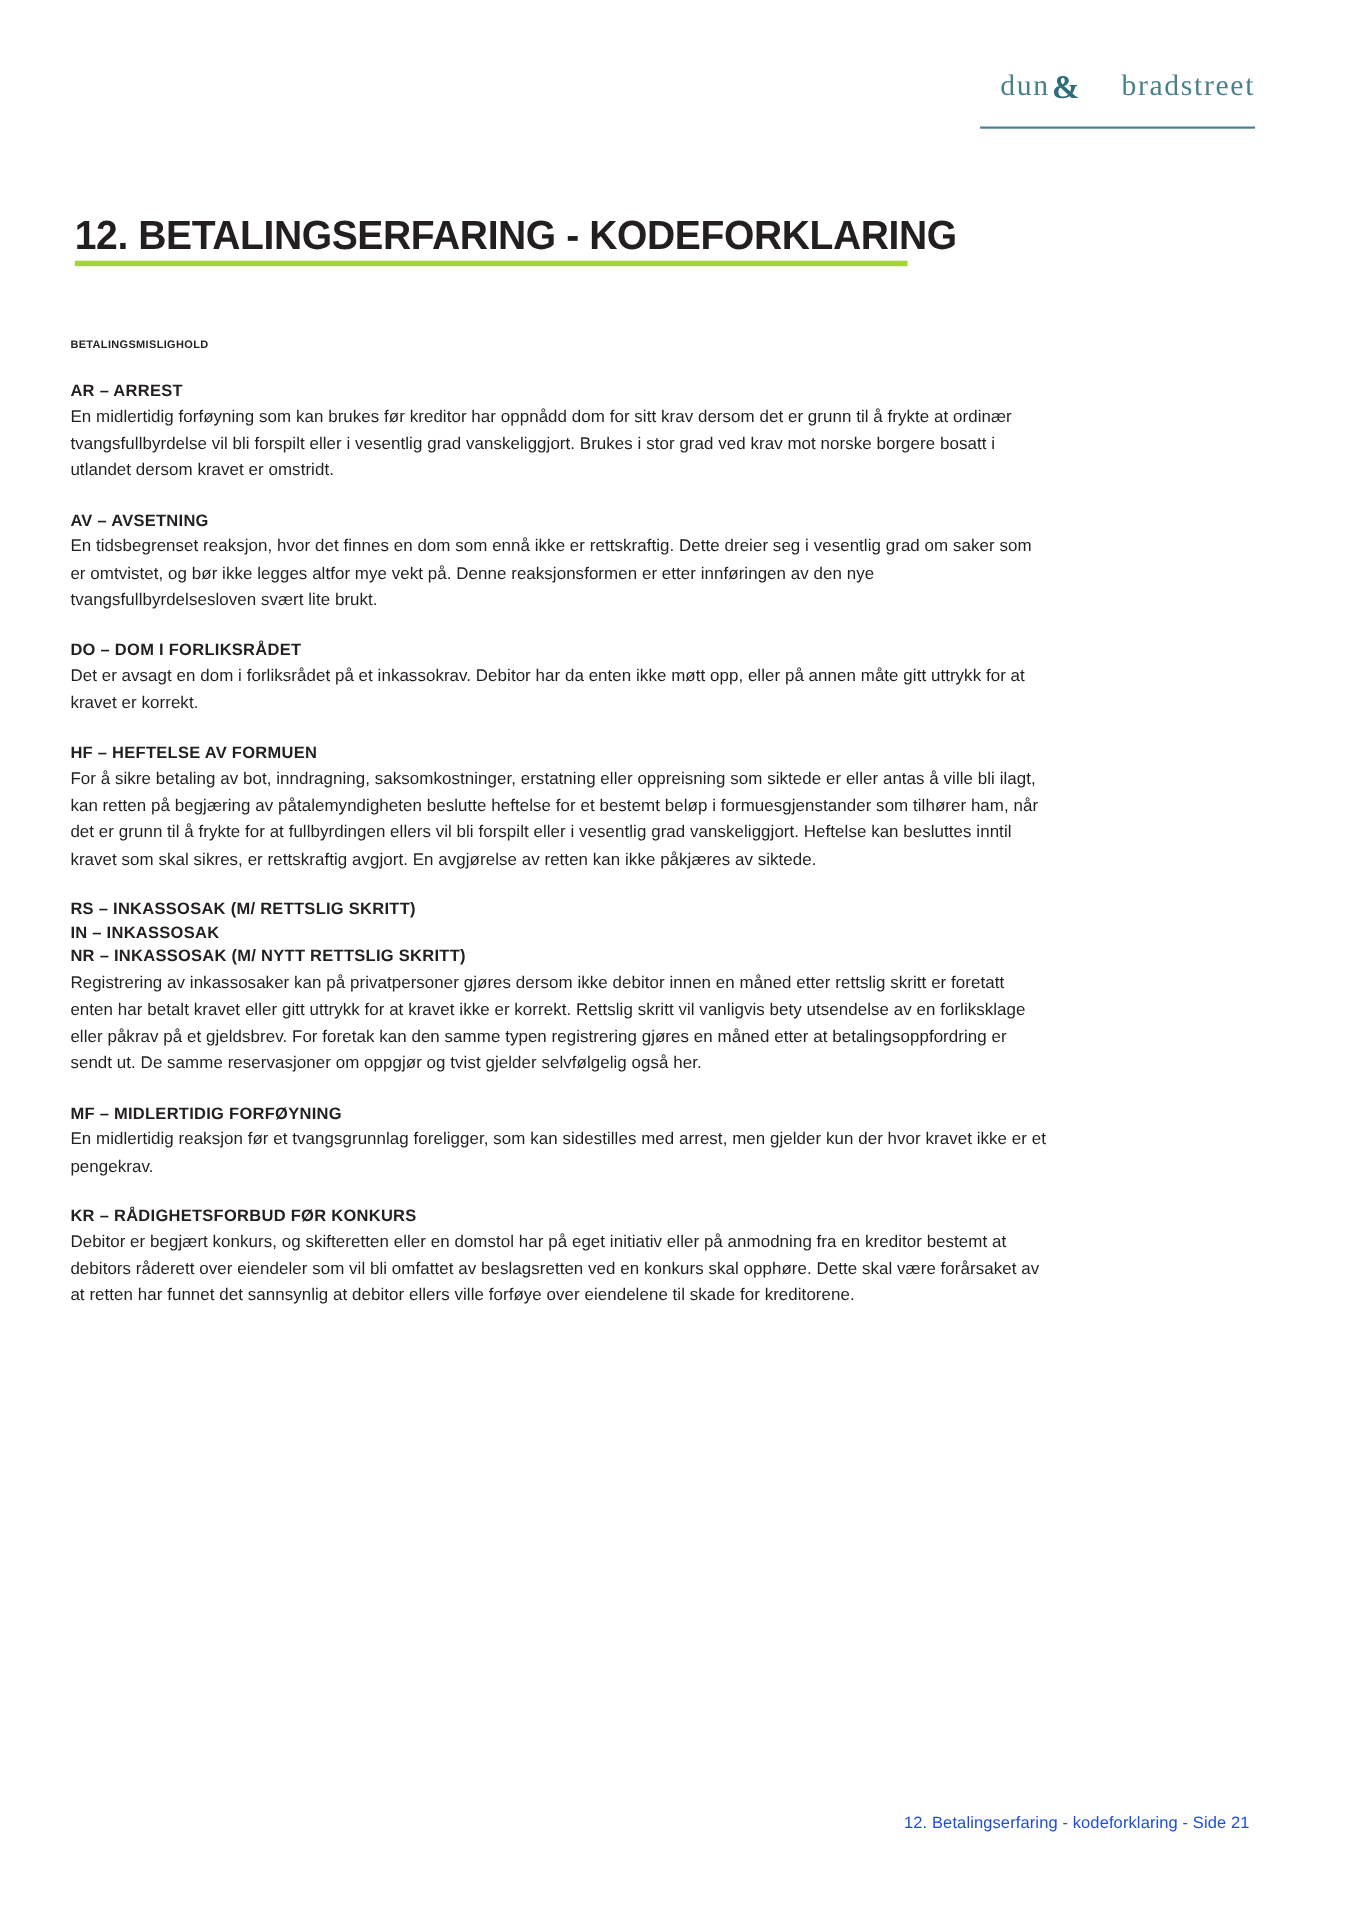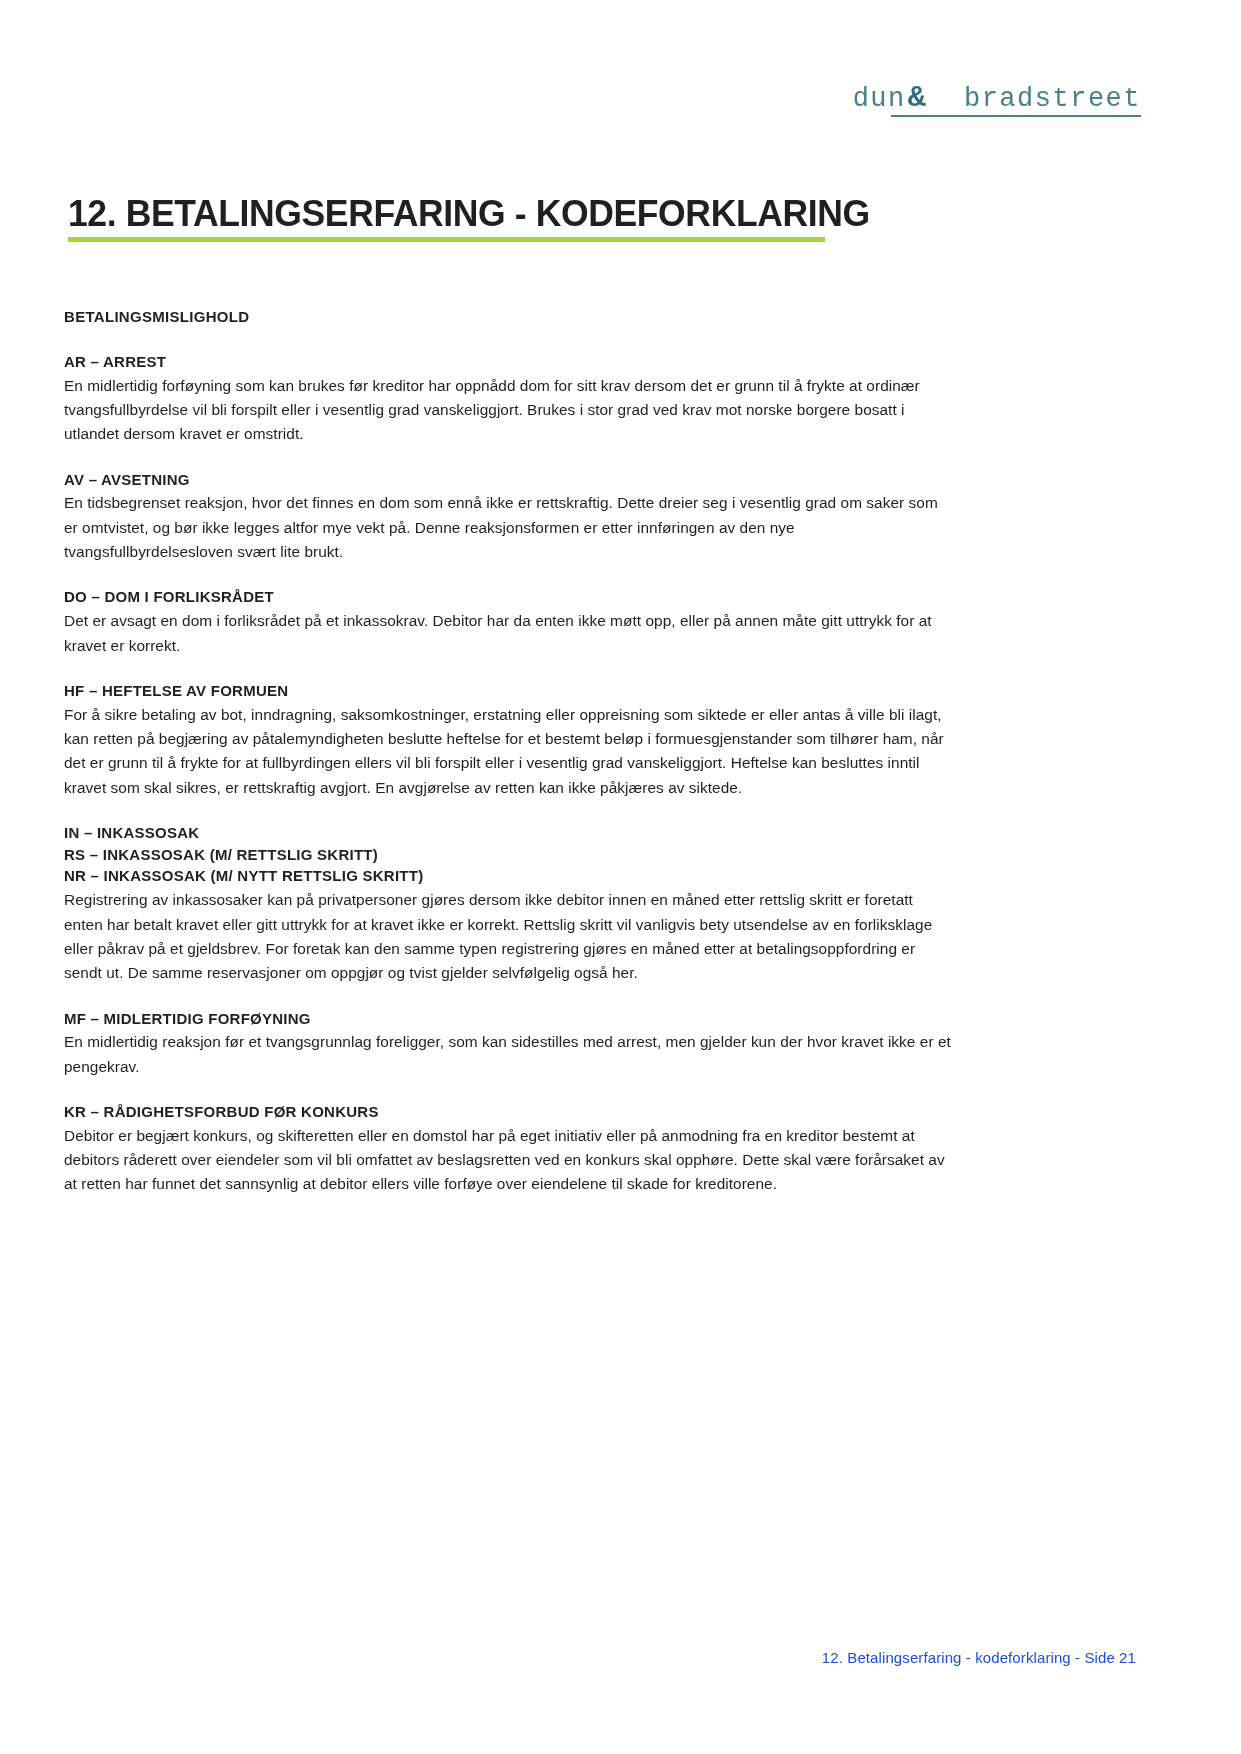--- a/index.html
+++ b/index.html
@@ -19,26 +19,26 @@
     position: relative;
     width: 1241px;
     height: 1754px;
     box-sizing: border-box;
     padding: 0 105px;
   }
 
   
   .logo-wrap {
     position: absolute;
-    top: 80px;
+    top: 62px;
     right: 100px;
     display: flex;
-    align-items: flex-end;
+    align-items: flex-start;
     color: #3e7f8c;
-    font-family: Liberation Mono, monospace;
+    font-family: Liberation Serif, serif;
     letter-spacing: 1.2px;
   }
   .logo-dun {
     font-size: 27px;
     color: #4a808c;
     letter-spacing: 1.5px;
   }
   .logo-amp {
     font-size: 30px;
     font-weight: bold;
@@ -85,21 +85,21 @@
   }
 
   
   .content {
     position: absolute;
     top: 308px;
     left: 64px;
     width: 890px;
   }
   .section-head {
-    font-size: 15px;
+    font-size: 10px;
     font-weight: bold;
     letter-spacing: 0.3px;
     margin: 0 0 26px 0;
     color: #231f20;
   }
   .block {
     margin-bottom: 22px;
   }
   .term {
     font-size: 15px;
@@ -160,22 +160,22 @@
       <p class="term">DO – DOM I FORLIKSRÅDET</p>
       <p class="para">Det er avsagt en dom i forliksrådet på et inkassokrav. Debitor har da enten ikke møtt opp, eller på annen måte gitt uttrykk for at kravet er korrekt.</p>
     </div>
 
     <div class="block">
       <p class="term">HF – HEFTELSE AV FORMUEN</p>
       <p class="para">For å sikre betaling av bot, inndragning, saksomkostninger, erstatning eller oppreisning som siktede er eller antas å ville bli ilagt, kan retten på begjæring av påtalemyndigheten beslutte heftelse for et bestemt beløp i formuesgjenstander som tilhører ham, når det er grunn til å frykte for at fullbyrdingen ellers vil bli forspilt eller i vesentlig grad vanskeliggjort. Heftelse kan besluttes inntil kravet som skal sikres, er rettskraftig avgjort. En avgjørelse av retten kan ikke påkjæres av siktede.</p>
     </div>
 
     <div class="block">
+      <p class="term">RS – INKASSOSAK (M/ RETTSLIG SKRITT)</p>
       <p class="term">IN – INKASSOSAK</p>
-      <p class="term">RS – INKASSOSAK (M/ RETTSLIG SKRITT)</p>
       <p class="term">NR – INKASSOSAK (M/ NYTT RETTSLIG SKRITT)</p>
       <p class="para">Registrering av inkassosaker kan på privatpersoner gjøres dersom ikke debitor innen en måned etter rettslig skritt er foretatt enten har betalt kravet eller gitt uttrykk for at kravet ikke er korrekt. Rettslig skritt vil vanligvis bety utsendelse av en forliksklage eller påkrav på et gjeldsbrev. For foretak kan den samme typen registrering gjøres en måned etter at betalingsoppfordring er sendt ut. De samme reservasjoner om oppgjør og tvist gjelder selvfølgelig også her.</p>
     </div>
 
 
     <div class="block">
       <p class="term">MF – MIDLERTIDIG FORFØYNING</p>
       <p class="para">En midlertidig reaksjon før et tvangsgrunnlag foreligger, som kan sidestilles med arrest, men gjelder kun der hvor kravet ikke er et pengekrav.</p>
     </div>
 

